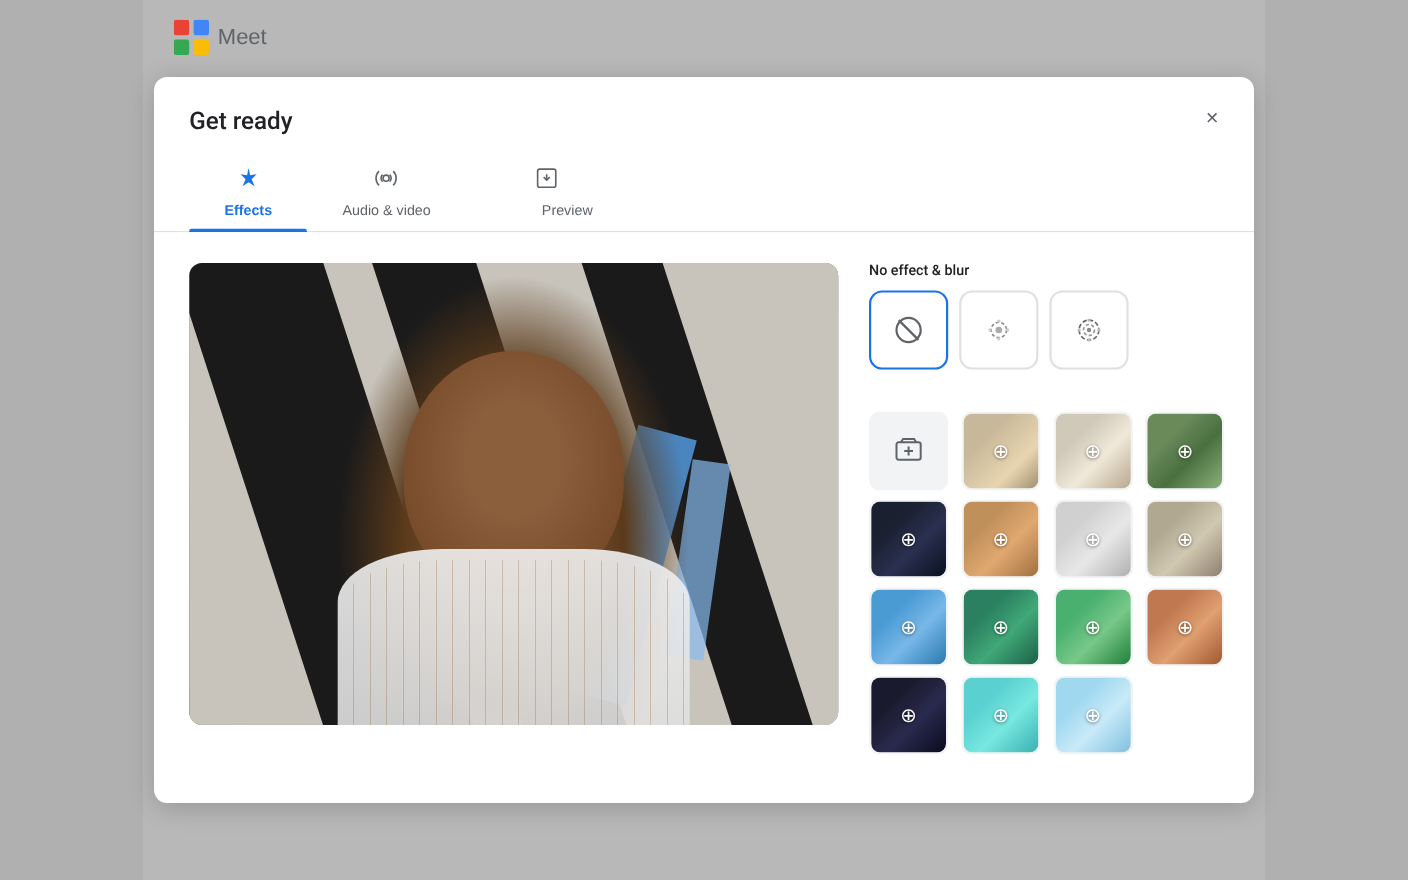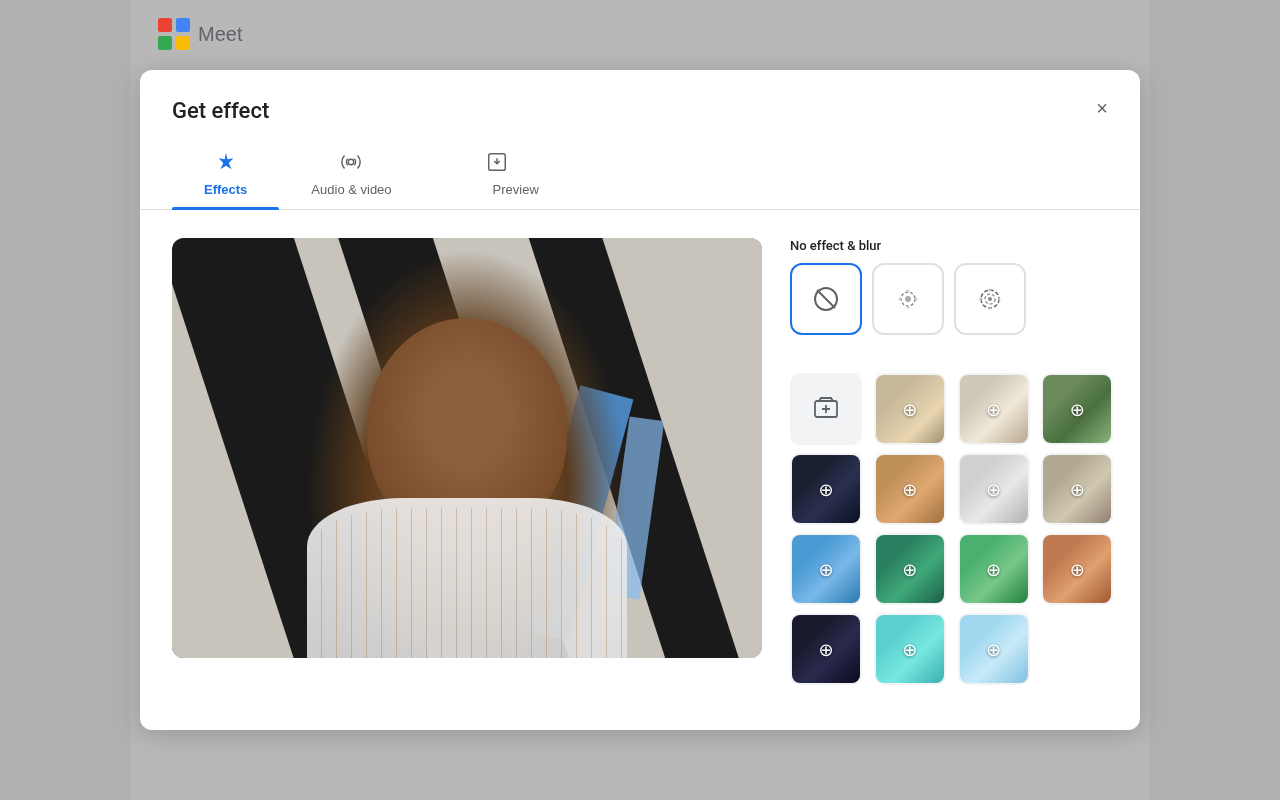--- a/index.html
+++ b/index.html
@@ -208,21 +208,21 @@
       <rect x="18" y="18" width="14" height="14" rx="2" fill="#FBBC05"></rect>
     </svg>
     <span style="font-size:20px; color:#5f6368; font-family:sans-serif; font-weight:400;">Meet</span>
   </div>
 
   <div class="modal">
 
     <button class="close-btn">×</button>
 
     <div class="modal-header">
-      <div class="modal-title">Get effect</div>
+      <div class="modal-title">Get ready</div>
     </div>
 
     <div class="tabs">
 
       <button class="tab active">
         <span class="tab-icon">
           <svg width="22" height="22" viewBox="0 0 24 24" fill="#1a73e8">
             <path d="M12 2 L13.5 9 L20 8 L15 13 L18 20 L12 16 L6 20 L9 13 L4 8 L10.5 9 Z"></path>
           </svg>
         </span>

